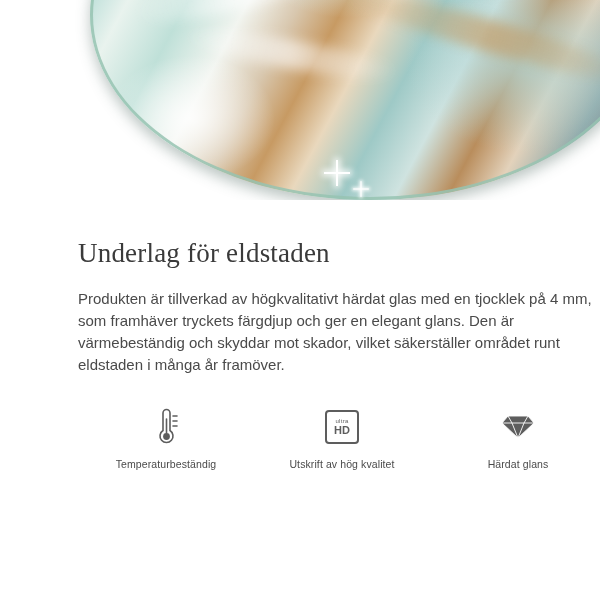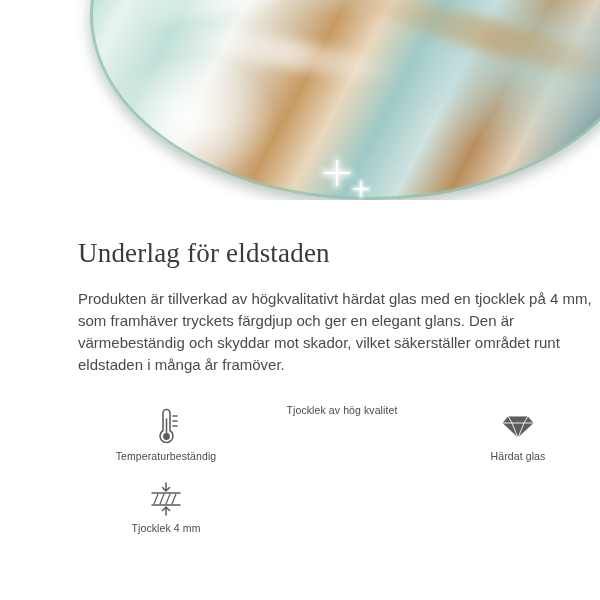--- a/index.html
+++ b/index.html
@@ -135,20 +135,21 @@
     align-items: center;
     justify-content: flex-start;
   }
   .feature-icon {
     height: 46px;
     display: flex;
     align-items: center;
     justify-content: center;
   }
   .feature-label {
+    margin-top: 8px;
     font-size: 10.5px;
     color: #4a4a4a;
     text-align: center;
     letter-spacing: 0.1px;
   }
   .ultrahd-box {
     width: 30px;
     height: 30px;
     border: 2px solid #5d5d5d;
     border-radius: 4px;
@@ -205,43 +206,37 @@
             <path d="M14 6a3.5 3.5 0 0 1 7 0v17.5a6.5 6.5 0 1 1-7 0z"></path>
             <circle cx="17.5" cy="29.5" r="3.4" fill="#5d5d5d" stroke="none"></circle>
             <path d="M17.5 26V12"></path>
             <path d="M24 9h4M24 14h4M24 19h4"></path>
           </svg>
         </div>
         <div class="feature-label">Temperaturbeständig</div>
       </div>
 
       <div class="feature">
-        <div class="feature-label">Tjocklek av hög kvalitet</div>
+        <div class="feature-icon">
+          <div class="ultrahd-box">
+            <span class="ultrahd-top">ultra</span>
+            <span class="ultrahd-bottom">HD</span>
+          </div>
+        </div>
+        <div class="feature-label">Utskrift av hög kvalitet</div>
       </div>
 
 
       <div class="feature">
         <div class="feature-icon">
           <svg width="36" height="34" viewBox="0 0 36 34" fill="#5d5d5d" stroke="#ffffff" stroke-width="0.9" stroke-linejoin="round">
             <path d="M8 6h20l6 7-16 15L2 13z"></path>
             <path d="M2 13h32M8 6l4 7M28 6l-4 7M12 13l6 15M24 13l-6 15" stroke="#ffffff" fill="none"></path>
           </svg>
         </div>
-        <div class="feature-label">Härdat glas</div>
+        <div class="feature-label">Härdat glans</div>
       </div>
 
 
-      <div class="feature">
-        <div class="feature-icon">
-          <svg width="40" height="36" viewBox="0 0 40 36" fill="none" stroke="#5d5d5d" stroke-width="1.5" stroke-linecap="round">
-            <path d="M20 2v7M16.5 6.5L20 10l3.5-3.5"></path>
-            <path d="M6 12h28"></path>
-            <path d="M6 24h28"></path>
-            <path d="M8 23l4-10M14 23l4-10M20 23l4-10M26 23l4-10" stroke-width="1.2"></path>
-            <path d="M20 34v-7M16.5 29.5L20 26l3.5 3.5"></path>
-          </svg>
-        </div>
-        <div class="feature-label">Tjocklek 4 mm</div>
-      </div>
 
     </div>
   </div>
 </div>
 
 </body></html>

